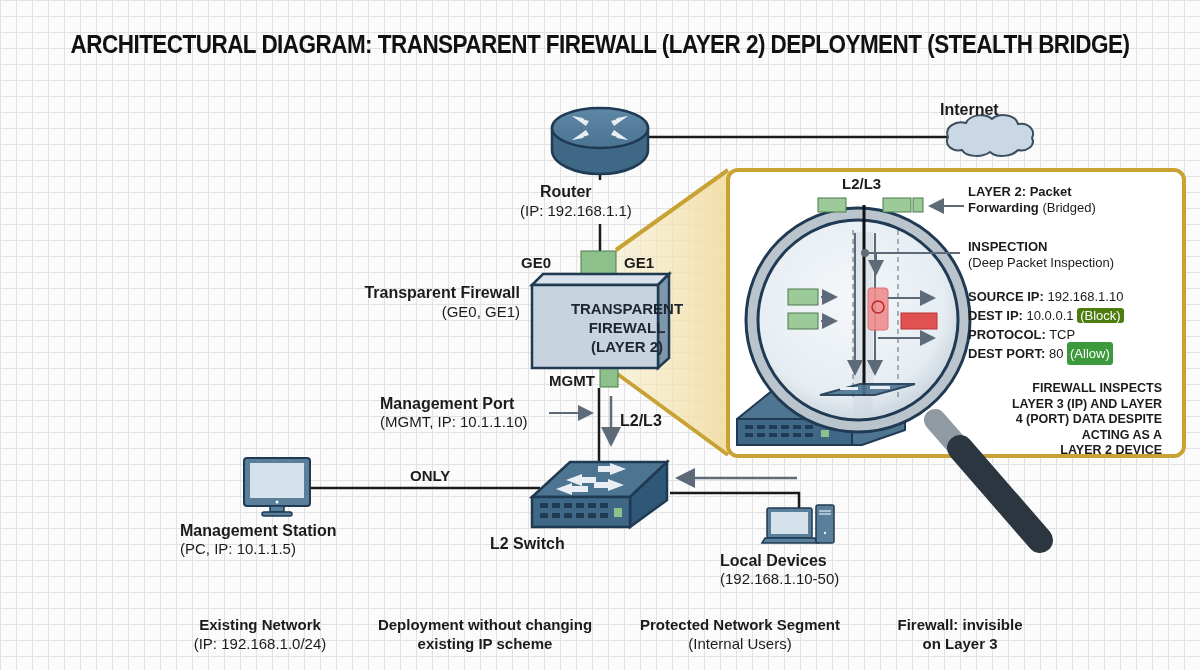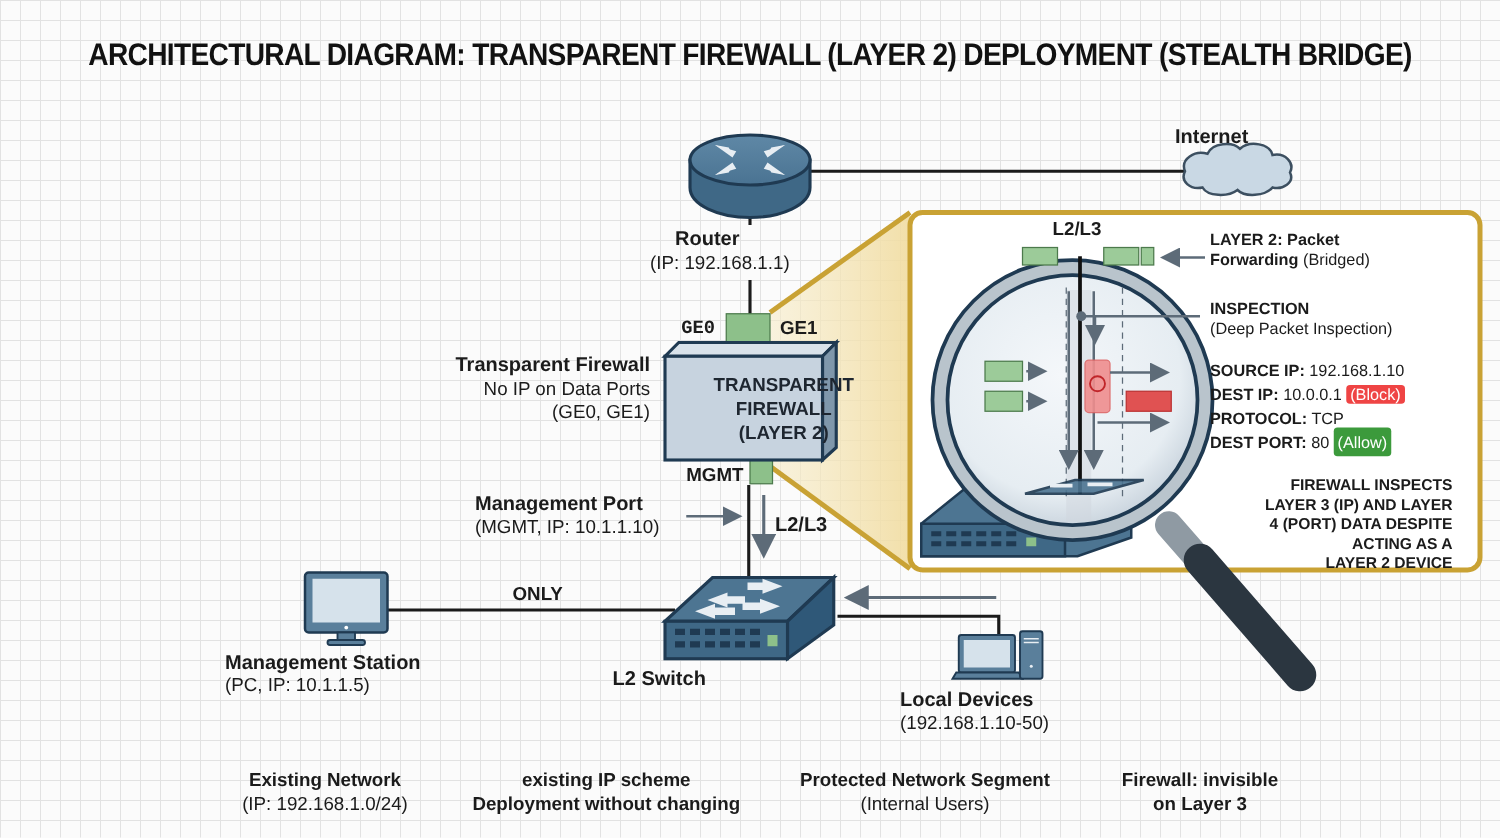--- a/index.html
+++ b/index.html
@@ -23,21 +23,21 @@
   .b { font-weight: 700; }
   .center { text-align: left; }
   .right { text-align: right; }
   svg.layer { position: absolute; left: 0; top: 0; }
   .zoom-panel {
     left: 726px; top: 168px; width: 460px; height: 290px;
     background: #ffffff; border: 4px solid #c9a234; border-radius: 12px;
     box-sizing: border-box;
   }
   .zt { font-size: 13px; line-height: 16px; white-space: nowrap; }
-  .badge-red { background: #ef4444; color: #fff; padding: 0 3px; border-radius: 3px; text-align: center; }
+  .badge-red { background: #4d7c0f; color: #fff; padding: 0 3px; border-radius: 3px; text-align: center; }
   .badge-green { background: #3c9a3c; color: #fff; padding: 4px 3px; border-radius: 3px; }
   .fw-box-text {
     font-weight: 700; font-size: 15px; line-height: 19px; text-align: center; color: #1e2630;
   }
   .foot { font-size: 15px; line-height: 19px; text-align: center; white-space: nowrap; }
 </style>
 </head>
 <body>
 
 <div class="abs title">ARCHITECTURAL DIAGRAM: TRANSPARENT FIREWALL (LAYER 2) DEPLOYMENT (STEALTH BRIDGE)</div>
@@ -231,33 +231,32 @@
     <rect x="840" y="387" width="18" height="3"></rect>
     <rect x="870" y="386" width="20" height="3"></rect>
   </g>
 </svg>
 
 <div class="abs lbl b center" style="left:940px; top:101px; width:90px; font-size:16px;">Internet</div>
 
 <div class="abs lbl b center" style="left:540px; top:183px; width:120px; font-size:16px;">Router</div>
 <div class="abs lbl center" style="left:520px; top:202px; width:160px;">(IP: 192.168.1.1)</div>
 
-<div class="abs lbl b" style="left:545px; top:254px;font-family:Liberation Mono, monospace;">GE0</div>
+<div class="abs lbl b" style="left:521px; top:254px;">GE0</div>
 <div class="abs lbl b" style="left:624px; top:254px;">GE1</div>
 <div class="abs lbl b" style="left:549px; top:372px;">MGMT</div>
 
 <div class="abs fw-box-text" style="left:532px; top:299px; width:126px;margin-left:32px;">
   <div>TRANSPARENT</div>
   <div>FIREWALL</div>
   <div>(LAYER 2)</div>
 </div>
 
 <div class="abs right" style="left:300px; top:283px; width:220px;">
   <div class="lbl b" style="font-size:16px; line-height:20px;">Transparent Firewall</div>
-  <div class="lbl">No IP on Data Ports</div>
   <div class="lbl">(GE0, GE1)</div>
 </div>
 
 <div class="abs center" style="left:380px; top:395px; width:160px;">
   <div class="lbl b" style="font-size:16px;">Management Port</div>
   <div class="lbl">(MGMT, IP: 10.1.1.10)</div>
 </div>
 
 <div class="abs lbl b" style="left:620px; top:412px; font-size:16px;">L2/L3</div>
 
@@ -302,22 +301,22 @@
   <div class="zt b" style="font-size:12.5px; line-height:15.5px;">4 (PORT) DATA DESPITE</div>
   <div class="zt b" style="font-size:12.5px; line-height:15.5px;">ACTING AS A</div>
   <div class="zt b" style="font-size:12.5px; line-height:15.5px;">LAYER 2 DEVICE</div>
 </div>
 
 <div class="abs foot" style="left:160px; top:615px; width:200px;">
   <div class="b">Existing Network</div>
   <div>(IP: 192.168.1.0/24)</div>
 </div>
 <div class="abs foot" style="left:360px; top:615px; width:250px;">
+  <div class="b">Deployment without changing</div>
   <div class="b">existing IP scheme</div>
-  <div class="b">Deployment without changing</div>
 </div>
 <div class="abs foot" style="left:620px; top:615px; width:240px;">
   <div class="b">Protected Network Segment</div>
   <div>(Internal Users)</div>
 </div>
 <div class="abs foot" style="left:870px; top:615px; width:180px;">
   <div class="b">Firewall: invisible</div>
   <div class="b">on Layer 3</div>
 </div>
 

